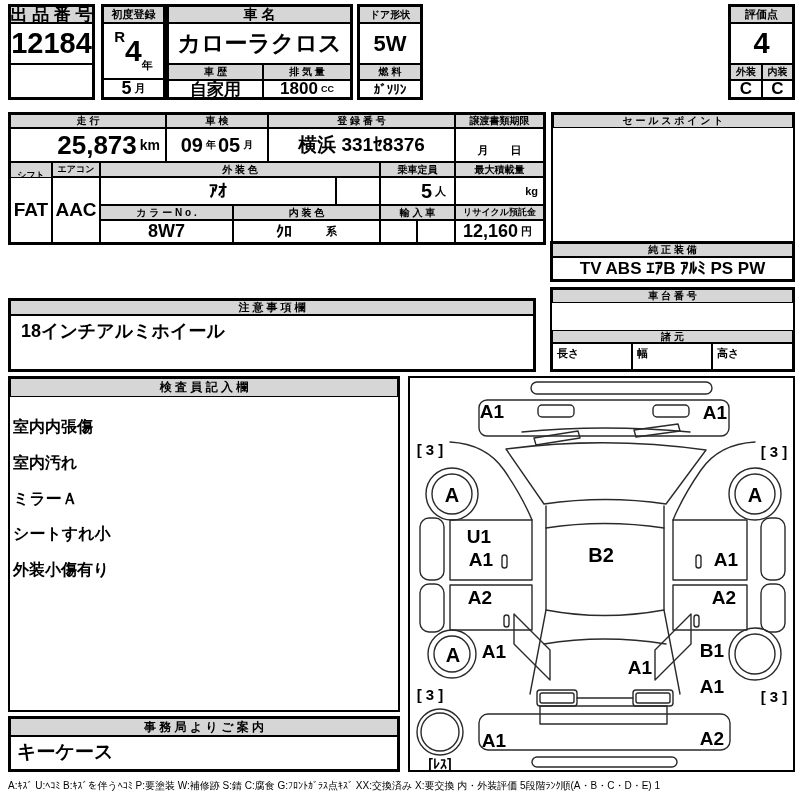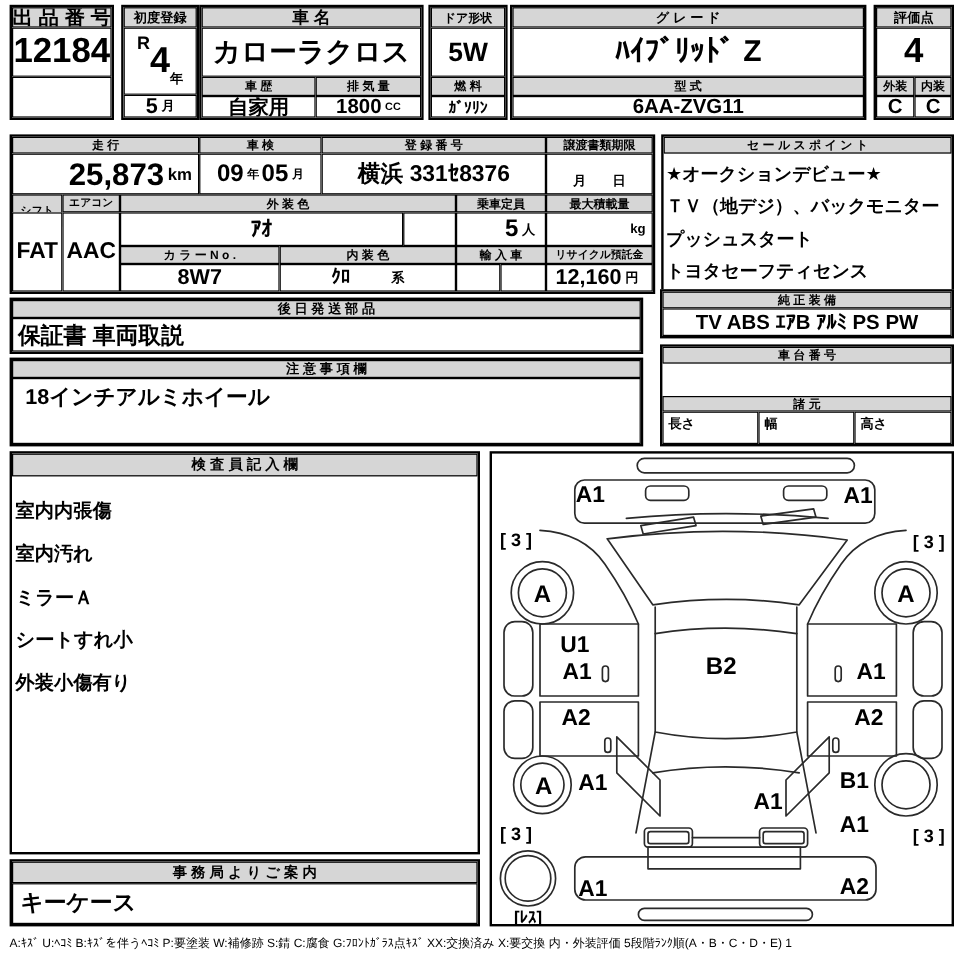--- a/index.html
+++ b/index.html
@@ -52,26 +52,20 @@
     </div>
   </div>
 
   <div class="box" style="left:357px;top:4px;width:66px;height:96px">
     <div class="hd" style="left:0;top:0;width:62px;height:17px;font-size:10px">ドア形状</div>
     <div class="cl" style="left:0;top:17px;width:62px;height:41px;font-size:22px">5W</div>
     <div class="hd" style="left:0;top:58px;width:62px;height:16px;font-size:10px">燃 料</div>
     <div class="cl" style="left:0;top:74px;width:62px;height:18px;font-size:13px">ｶﾞｿﾘﾝ</div>
   </div>
 
-  <div class="box" style="left:425px;top:4px;width:297px;height:96px">
-    <div class="hd" style="left:0;top:0;width:293px;height:17px;font-size:11px">グ レ ー ド</div>
-    <div class="cl" style="left:0;top:17px;width:293px;height:41px;font-size:25px">ﾊｲﾌﾞﾘｯﾄﾞ Z</div>
-    <div class="hd" style="left:0;top:58px;width:293px;height:16px;font-size:10px">型 式</div>
-    <div class="cl" style="left:0;top:74px;width:293px;height:18px;font-size:17px">6AA-ZVG11</div>
-  </div>
 
   <div class="box" style="left:728px;top:4px;width:67px;height:96px">
     <div class="hd" style="left:0;top:0;width:63px;height:17px;font-size:11px">評価点</div>
     <div class="cl" style="left:0;top:17px;width:63px;height:41px;font-size:29px">4</div>
     <div class="hd" style="left:0;top:58px;width:32px;height:16px;font-size:10px">外装</div>
     <div class="hd" style="left:32px;top:58px;width:31px;height:16px;font-size:10px">内装</div>
     <div class="cl" style="left:0;top:74px;width:32px;height:18px;font-size:17px">C</div>
     <div class="cl" style="left:32px;top:74px;width:31px;height:18px;font-size:17px">C</div>
   </div>
 
@@ -127,32 +121,22 @@
     <div class="cl" style="left:370px;top:106px;width:37px;height:23px"></div>
     <div class="cl" style="left:407px;top:106px;width:38px;height:23px"></div>
     <div class="cl" style="left:445px;top:106px;width:89px;height:23px;padding-right:4px">
       <span style="font-size:18px">12,160</span>
       <span class="unit">円</span>
     </div>
   </div>
 
   <div class="box" style="left:551px;top:112px;width:244px;height:133px">
     <div class="hd" style="left:0;top:0;width:240px;height:14px;font-size:10px">セ ー ル ス ポ イ ン ト</div>
-    <div style="position:absolute;left:2px;top:18px;width:236px;font-size:15px;font-weight:bold;line-height:1.8;white-space:nowrap">
-      <div>★オークションデビュー★</div>
-      <div>ＴＶ（地デジ）、バックモニター</div>
-      <div>プッシュスタート</div>
-      <div>トヨタセーフティセンス</div>
-    </div>
-  </div>
-
-  <div class="box" style="left:8px;top:248px;width:528px;height:47px">
-    <div class="hd" style="left:0;top:0;width:524px;height:15px;font-size:11px">後 日 発 送 部 品</div>
-    <div class="cl tl" style="left:0;top:15px;width:524px;height:28px;font-size:19px;padding:1px 4px">保証書 車両取説</div>
-  </div>
+  </div>
+
 
   <div class="box" style="left:550px;top:241px;width:245px;height:41px">
     <div class="hd" style="left:0;top:0;width:241px;height:14px;font-size:10px">純 正 装 備</div>
     <div class="cl" style="left:0;top:14px;width:241px;height:23px;font-size:17px">TV ABS ｴｱB ｱﾙﾐ PS PW</div>
   </div>
 
   <div class="box" style="left:8px;top:298px;width:528px;height:74px">
     <div class="hd" style="left:0;top:0;width:524px;height:15px;font-size:11px">注 意 事 項 欄</div>
     <div class="cl tl" style="left:0;top:15px;width:524px;height:55px;font-size:18px;padding:3px 10px">18インチアルミホイール</div>
   </div>

